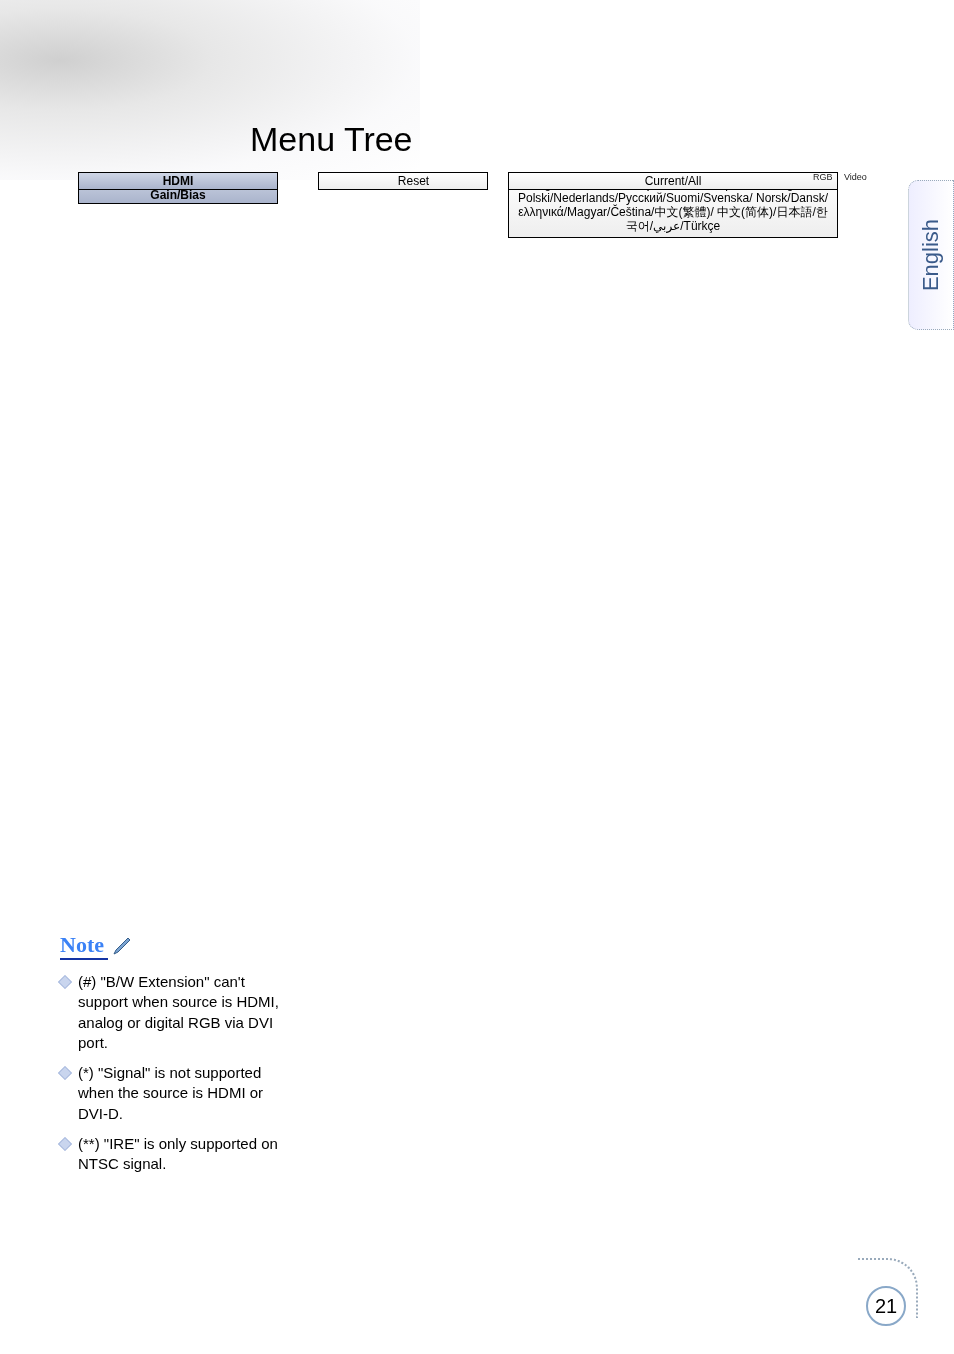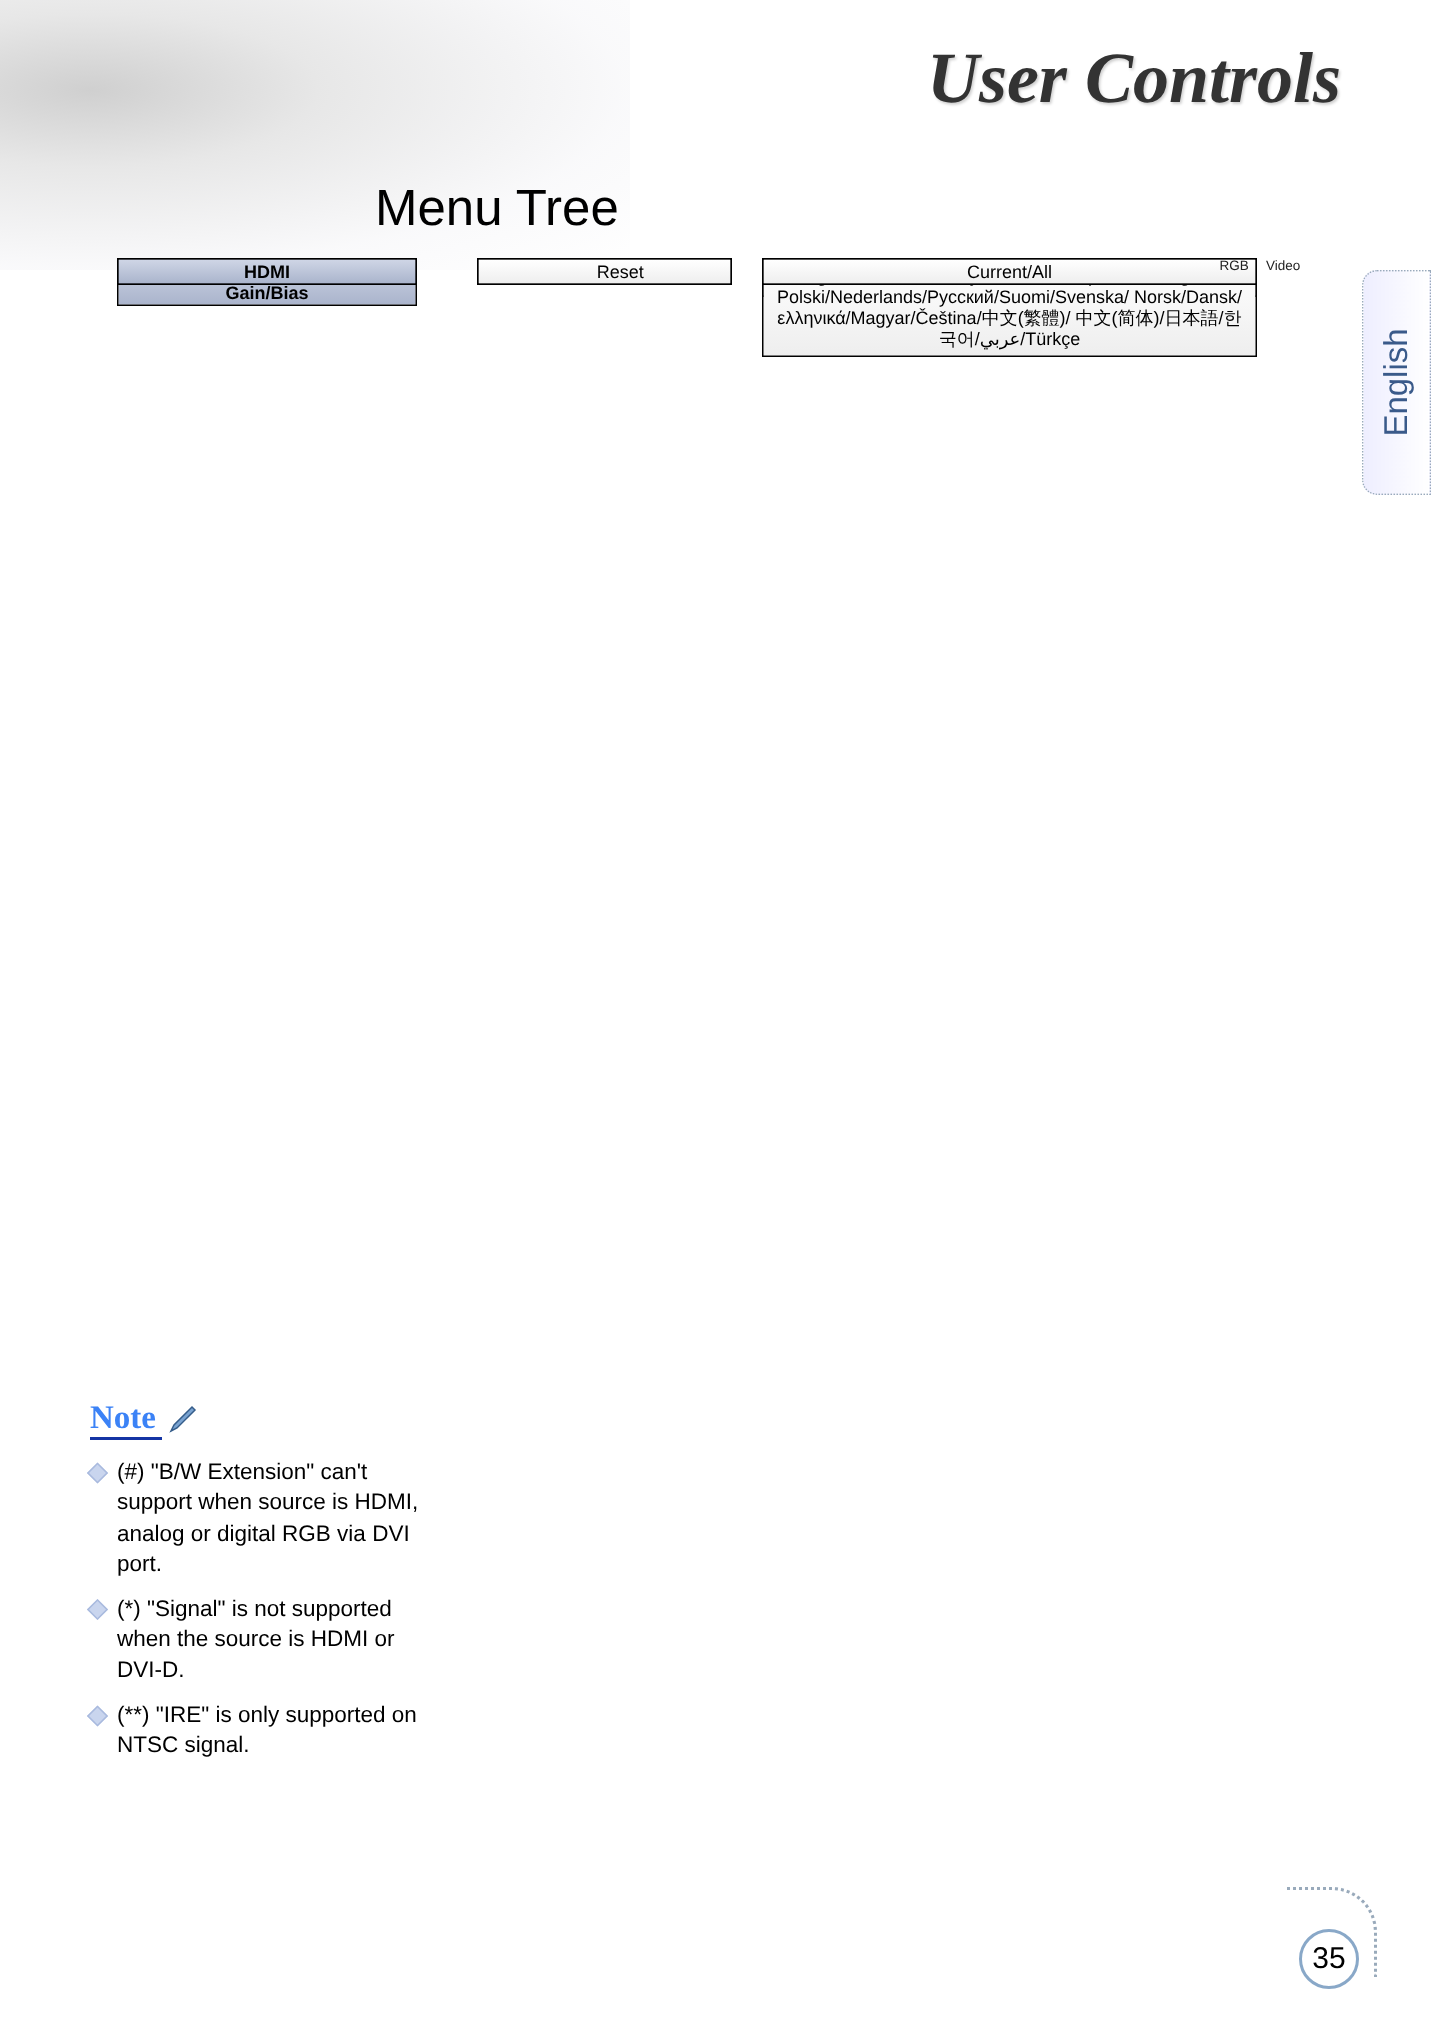--- a/index.html
+++ b/index.html
@@ -156,21 +156,20 @@
   .note-list li { display: flex; gap: 8px; margin-bottom: 10px; line-height: 1.35; }
   .dia { width:10px; height:10px; flex-shrink:0; margin-top:5px;
          transform: rotate(45deg); background:#c9d5ee; border:1px solid #a9bade; }
 </style>
 </head>
 <body>
 
 <div class="page">
   <div class="top-bg"></div>
 
-  <div class="header-title">User Controls</div>
   <div class="section-title">Menu Tree</div>
 
   <div class="lang-tab">
     <span>English</span>
   </div>
 
   <div class="tree">
 
     <div class="box hdr col1" style="top:0">IMAGE</div>
     <div class="box col2" style="top:24">Mode</div>
@@ -315,14 +314,14 @@
           <span>(*) "Signal" is not supported when the source is HDMI or DVI-D.</span>
         </li>
       <li>
           <span class="dia"></span>
           <span>(**) "IRE" is only supported on NTSC signal.</span>
         </li>
     </ul>
   </div>
 
   <div class="page-num-dots"></div>
-  <div class="page-num">35</div>
+  <div class="page-num">21</div>
 </div>
 
 </body></html>

